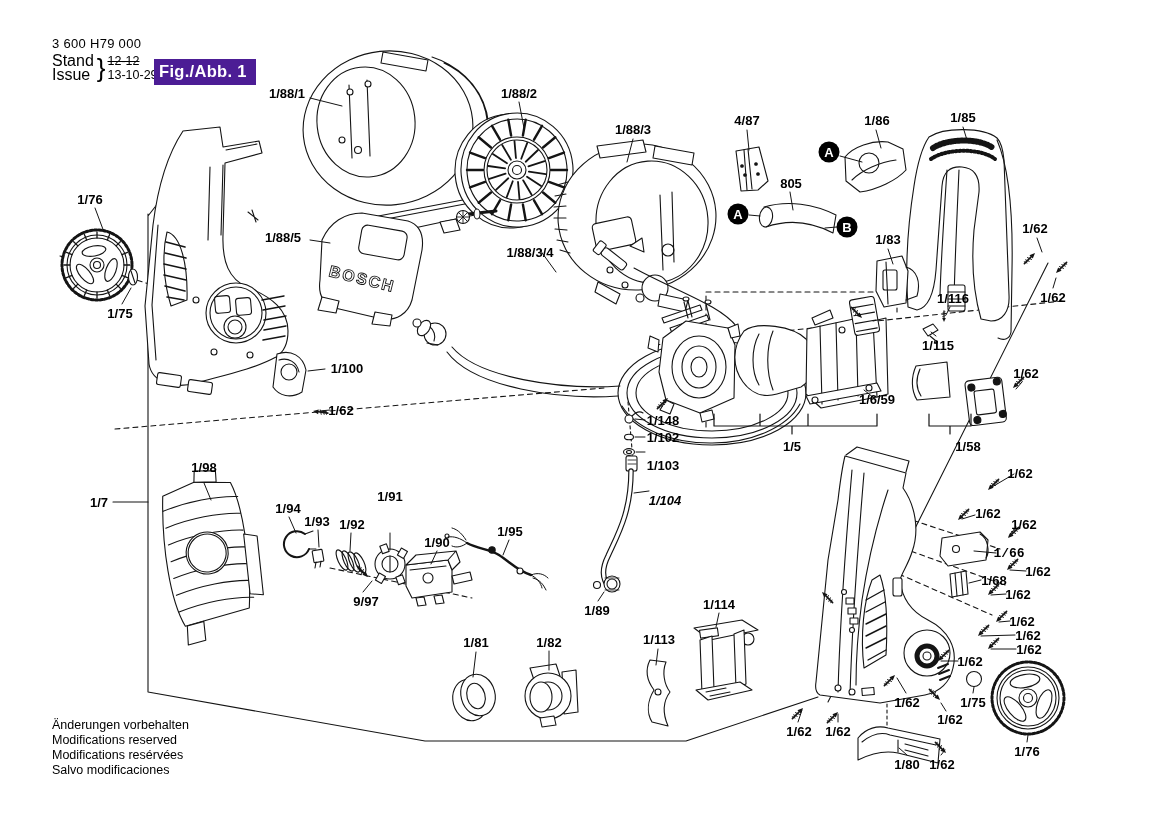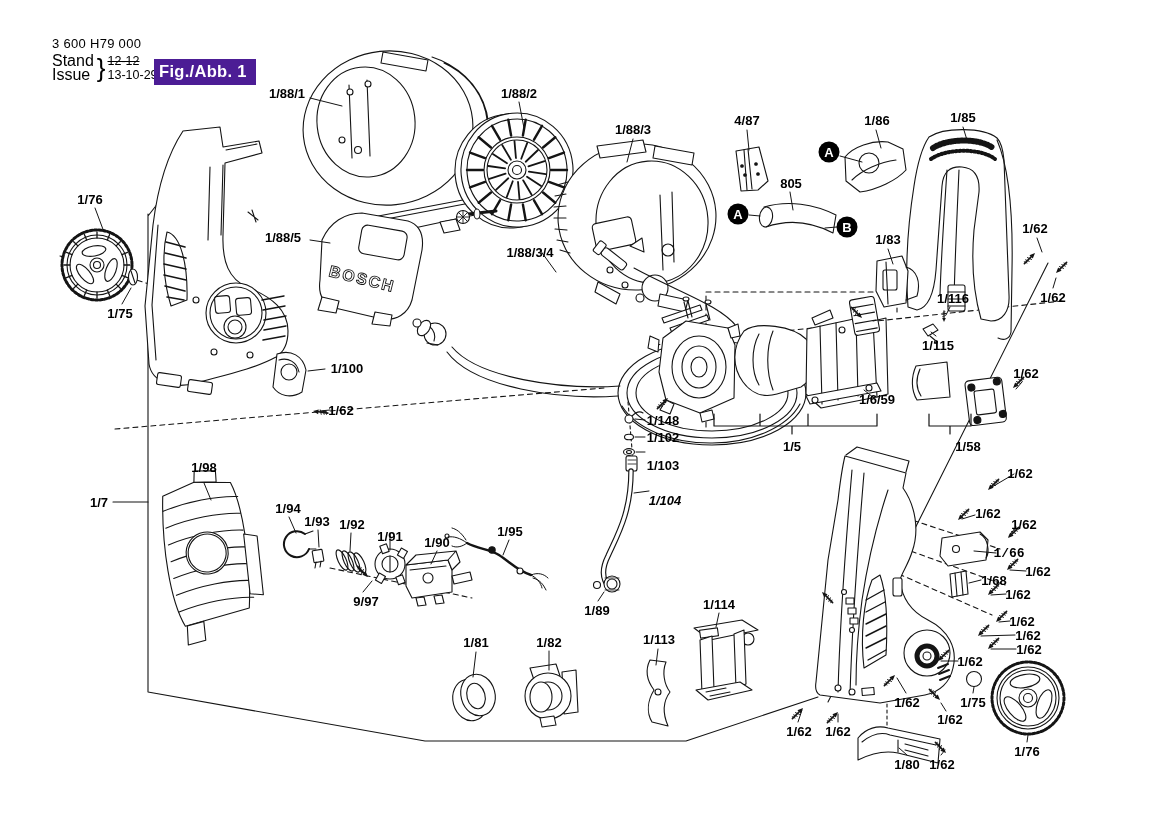--- a/index.html
+++ b/index.html
@@ -567,21 +567,21 @@
       <div class="callout" style="left: 663px; top: 465px;">1/103</div>
       <div class="callout" style="left: 792px; top: 446px;">1/5</div>
       <div class="callout" style="left: 968px; top: 446px;">1/58</div>
       <div class="callout" style="left: 665px; top: 500px; font-style: italic;">1/104</div>
       <div class="callout" style="left: 204px; top: 467px;">1/98</div>
       <div class="callout" style="left: 99px; top: 502px;">1/7</div>
       <div class="callout" style="left: 1020px; top: 473px;">1/62</div>
       <div class="callout" style="left: 288px; top: 508px;">1/94</div>
       <div class="callout" style="left: 317px; top: 521px;">1/93</div>
       <div class="callout" style="left: 352px; top: 524px;">1/92</div>
-      <div class="callout" style="left: 390px; top: 536px;">1/91</div>
+      <div class="callout" style="left: 390px; top: 496px;">1/91</div>
       <div class="callout" style="left: 988px; top: 513px;">1/62</div>
       <div class="callout" style="left: 1024px; top: 524px;">1/62</div>
       <div class="callout" style="left: 437px; top: 542px;">1/90</div>
       <div class="callout" style="left: 510px; top: 531px;">1/95</div>
       <div class="callout" style="left: 1009px; top: 553px; font-family: Liberation Mono, monospace;">1/66</div>
       <div class="callout" style="left: 1038px; top: 571px;">1/62</div>
       <div class="callout" style="left: 994px; top: 580px;">1/68</div>
       <div class="callout" style="left: 1018px; top: 594px;">1/62</div>
       <div class="callout" style="left: 366px; top: 601px;">9/97</div>
       <div class="callout" style="left: 597px; top: 610px;">1/89</div>
@@ -599,14 +599,20 @@
       <div class="callout" style="left: 838px; top: 731px;">1/62</div>
       <div class="callout" style="left: 950px; top: 719px;">1/62</div>
       <div class="callout" style="left: 1027px; top: 751px;">1/76</div>
       <div class="callout" style="left: 907px; top: 764px;">1/80</div>
       <div class="callout" style="left: 942px; top: 764px;">1/62</div>
       <div class="marker" style="left: 829px; top: 152px;">A</div>
       <div class="marker" style="left: 738px; top: 214px;">A</div>
       <div class="marker" style="left: 847px; top: 227px;">B</div>
     </div>
 
+<div class="footer-block" id="footer-block">
+      <div>Änderungen vorbehalten</div>
+      <div>Modifications reserved</div>
+      <div>Modifications resérvées</div>
+      <div>Salvo modificaciones</div>
+    </div>
 
 </div>
 
 </body></html>

